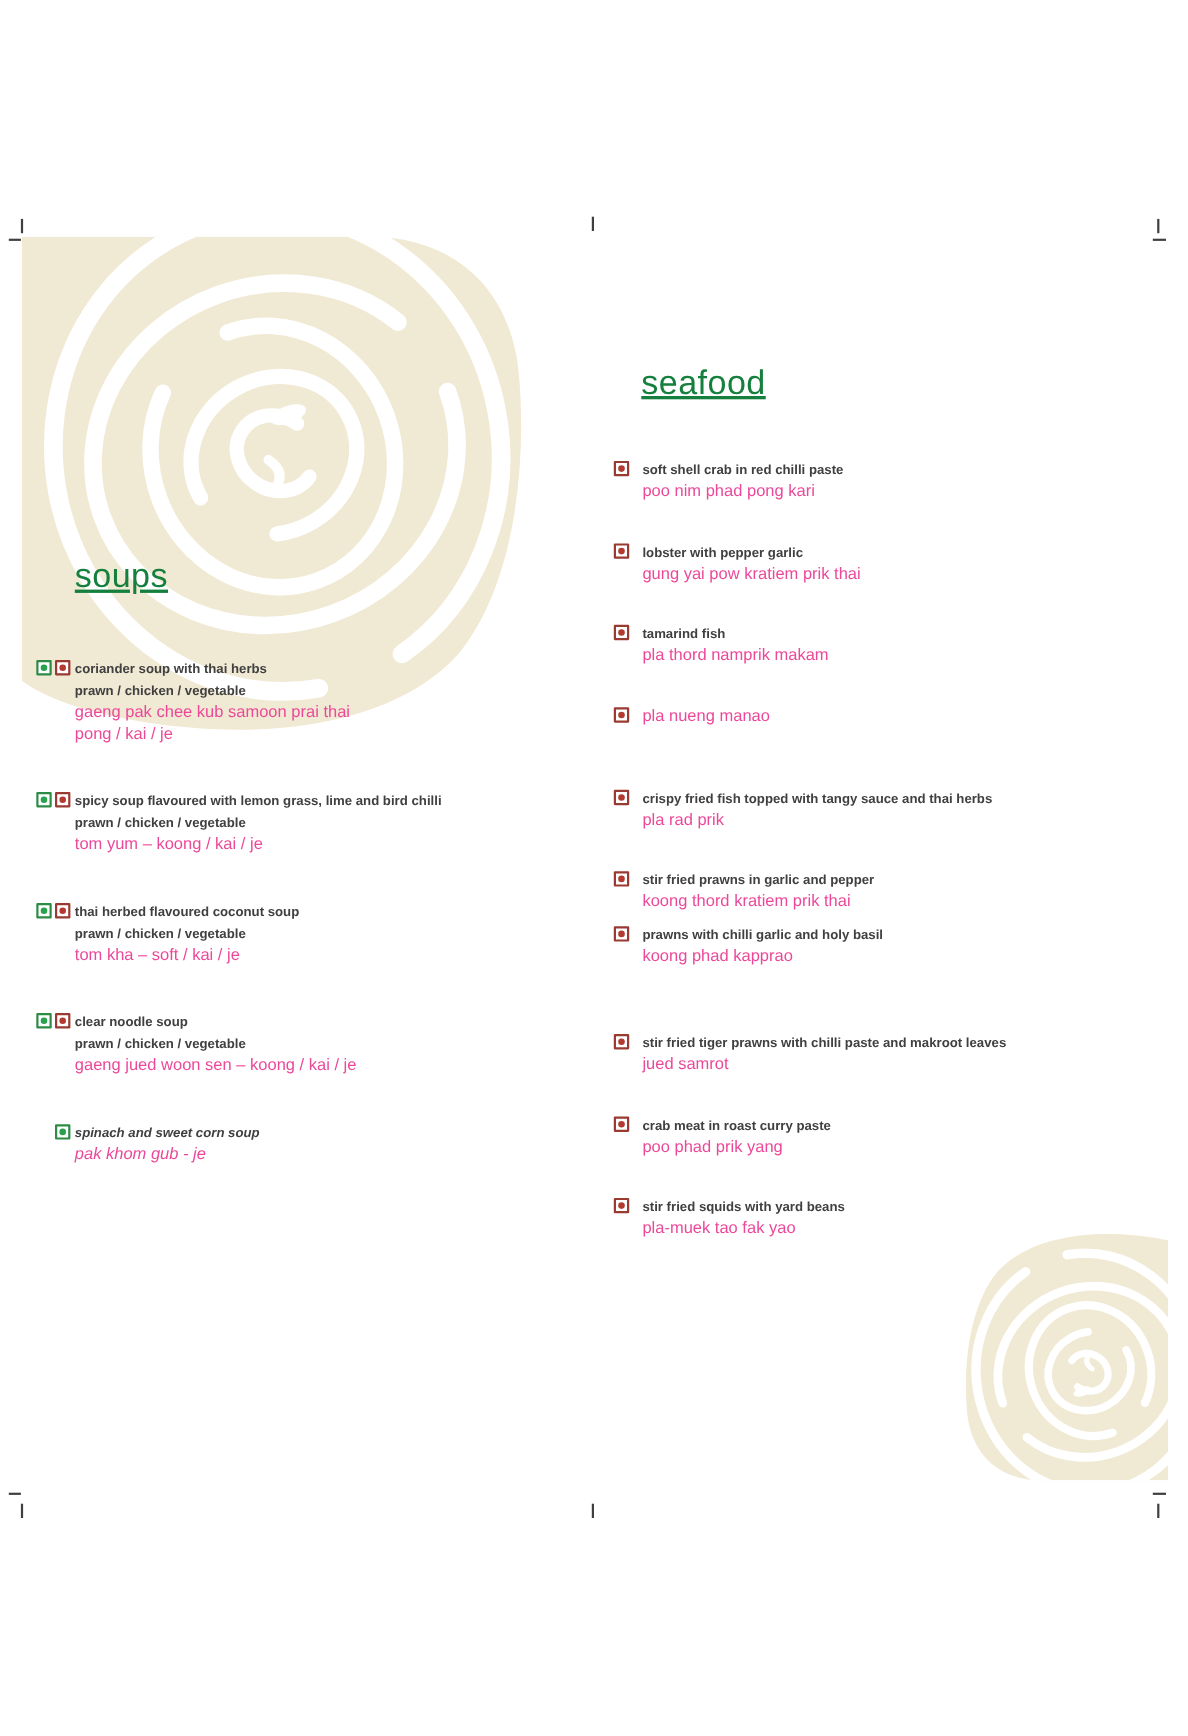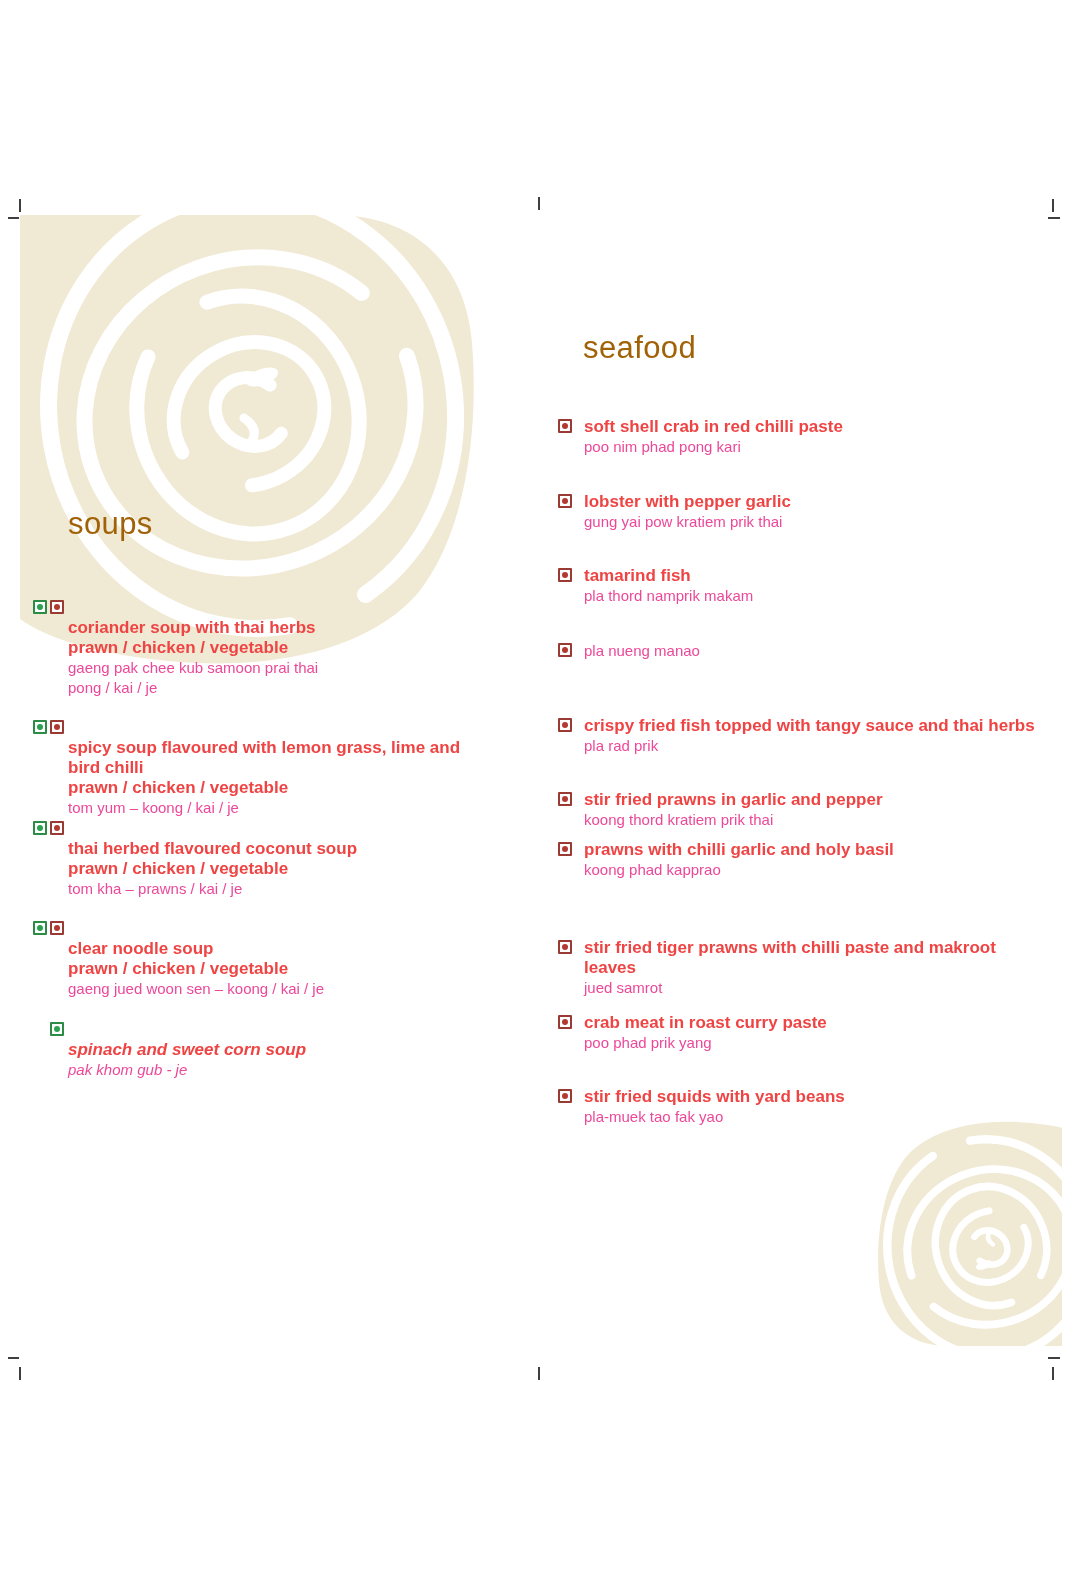--- a/index.html
+++ b/index.html
@@ -4,31 +4,31 @@
 <style>
   html,body{margin:0;padding:0;}
   body{
     width:1080px;height:1578px;position:relative;background:#ffffff;
     font-family:"Liberation Sans", sans-serif;overflow:hidden;
   }
   .swirl{position:absolute;overflow:hidden;pointer-events:none;}
   .swirl-tl{left:20px;top:215px;width:462px;height:468px;}
   .swirl-br{left:818px;top:1118px;width:244px;height:228px;}
   .cm{position:absolute;background:#3f3f3f;}
-  .heading{position:absolute;font-size:31px;color:#a16207;letter-spacing:.4px;}
+  .heading{position:absolute;font-size:31px;color:#15803d;letter-spacing:.4px;text-decoration:underline;}
   .rowL{position:absolute;left:33px;width:460px;}
   .rowR{position:absolute;left:558px;width:480px;}
   .ic{position:absolute;top:2px;width:10px;height:10px;border:2px solid;background:#fff;
       border-radius:1px;display:flex;align-items:center;justify-content:center;}
   .ic .dot{width:6px;height:6px;border-radius:50%;}
   .ic.veg{border-color:#2c8c46;} .ic.veg .dot{background:#2aa14f;}
   .ic.nonveg{border-color:#993a33;} .ic.nonveg .dot{background:#b23a31;}
-  .rowL .txt{margin-left:35px;margin-top:20px;}
+  .rowL .txt{margin-left:35px;}
   .rowR .txt{margin-left:26px;}
-  .t{font-weight:700;font-size:17px;line-height:20px;color:#ef4444;}
+  .t{font-weight:700;font-size:12px;line-height:20px;color:#404040;}
   .g{font-weight:400;font-size:15px;line-height:20px;color:#ec4899;}
 </style>
 </head>
 <body>
 
 <div class="swirl swirl-tl">
   <svg width="462" height="468" viewBox="0 0 462 468" xmlns="http://www.w3.org/2000/svg">
     <defs>
       <g id="roseG">
         <path fill="#f0e9d3" d="M0,0 L318,0 C398,2 446,52 452,128 C459,215 446,318 398,378 C348,436 248,456 148,446 C78,439 28,424 0,404 Z"></path>
@@ -99,21 +99,21 @@
   <div class="rowL" style="top:819px;">
     <span class="ic veg" style="left:0;">
         <span class="dot"></span>
       </span>
     <span class="ic nonveg" style="left:17px;">
         <span class="dot"></span>
       </span>
     <div class="txt">
       <div class="t">thai herbed flavoured coconut soup</div>
       <div class="t">prawn / chicken / vegetable</div>
-      <div class="g">tom kha – prawns / kai / je</div>
+      <div class="g">tom kha – soft / kai / je</div>
     </div>
   </div>
 
   <div class="rowL" style="top:919px;">
     <span class="ic veg" style="left:0;">
         <span class="dot"></span>
       </span>
     <span class="ic nonveg" style="left:17px;">
         <span class="dot"></span>
       </span>

